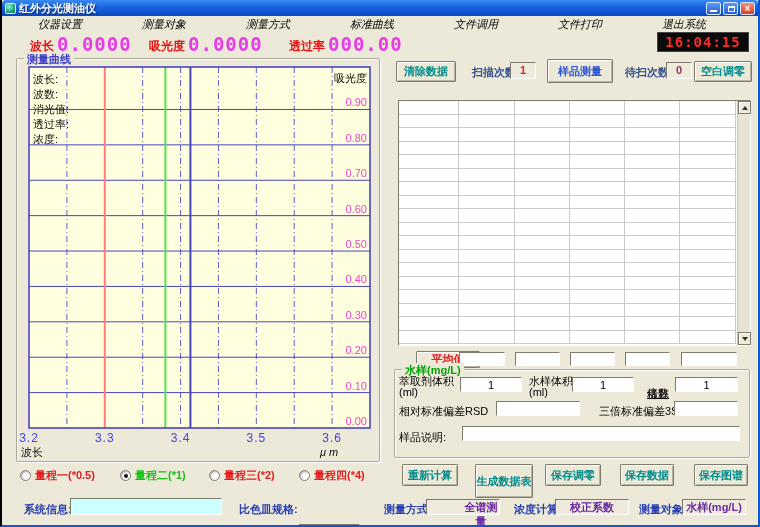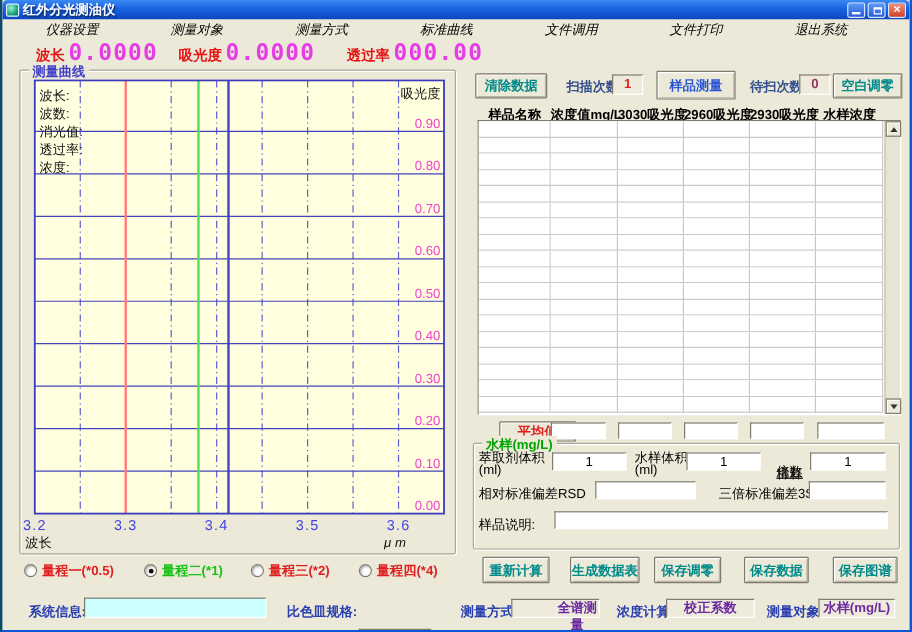--- a/index.html
+++ b/index.html
@@ -1,19 +1,19 @@
 <!DOCTYPE html>
 <html><head>
 <meta charset="utf-8">
 <style>
   html,body{margin:0;padding:0;background:#9aa7b8;}
   *{box-sizing:border-box;}
   .window{position:relative;width:760px;height:527px;background:#ECE9D8;
     font-family:"Liberation Sans",sans-serif;overflow:hidden;
-    border-left:2px solid #0c4a6e;border-right:2px solid #0a58d8;border-bottom:2px solid #0a58d8;}
+    border-left:2px solid #000000;border-right:2px solid #0a58d8;border-bottom:2px solid #0a58d8;}
   .titlebar{position:absolute;top:0;left:0;width:100%;height:16px;
     background:linear-gradient(to bottom,#3a8af2 0%,#1963e0 45%,#0a47c0 100%);
     border-radius:4px 4px 0 0;display:flex;align-items:center;padding:0 3px;}
   .apptitle{color:#fff;font-size:11px;font-weight:bold;margin-left:3px;
     text-shadow:1px 1px 1px #103070;flex:1;white-space:nowrap;}
   .appicon{width:11px;height:11px;border-radius:2px;
     background:radial-gradient(circle at 35% 30%,#9ff0d8,#18a878 60%,#0a6a4a);border:1px solid #e8f4ff;}
   .winbtn{width:15px;height:13px;border-radius:2px;margin-left:2px;border:1px solid #d8e8ff;
     background:linear-gradient(to bottom,#5a9af4,#2a5ad8);position:relative;
     color:#fff;font-size:10px;line-height:11px;text-align:center;font-weight:bold;}
@@ -94,20 +94,21 @@
     <span class="menuitem">文件打印</span>
     <span class="menuitem">退出系统</span>
   </div>
 
   <span class="rolabel" style="left:28px;top:38px;">波长</span>
   <span class="lcd" style="left:55px;top:34px;">0.0000</span>
   <span class="rolabel" style="left:147px;top:38px;">吸光度</span>
   <span class="lcd" style="left:186px;top:34px;">0.0000</span>
   <span class="rolabel" style="left:287px;top:38px;">透过率</span>
   <span class="lcd" style="left:326px;top:34px;">000.00</span>
+  <div class="clock">16:04:15</div>
 
   <div class="groupbox" style="left:14px;top:58px;width:364px;height:404px;">
     <span class="grouplabel" style="color:#4040c8;">测量曲线</span>
   </div>
   <svg style="position:absolute;left:15px;top:66px;" width="362" height="392">
       <rect x="12" y="1" width="341" height="361" fill="#ffffdf"></rect>
       <line x1="49.88888888888878" y1="1" x2="49.88888888888878" y2="362" stroke="#5e5ece" stroke-width="1" stroke-dasharray="6 3 1 3"></line>
       <line x1="125.66666666666666" y1="1" x2="125.66666666666666" y2="362" stroke="#5e5ece" stroke-width="1" stroke-dasharray="6 3 1 3"></line>
       <line x1="163.55555555555546" y1="1" x2="163.55555555555546" y2="362" stroke="#5e5ece" stroke-width="1" stroke-dasharray="6 3 1 3"></line>
       <line x1="201.44444444444457" y1="1" x2="201.44444444444457" y2="362" stroke="#5e5ece" stroke-width="1" stroke-dasharray="6 3 1 3"></line>
@@ -175,28 +176,20 @@
   <div class="sunken dispbox" style="left:297px;top:524px;width:61px;height:16px;color:#5a2a9a;font-weight:bold;line-height:14px;">4.0cm</div>
 
   <button class="btn" style="left:394px;top:61px;width:60px;height:21px;">清除数据</button>
   <span class="tlabel" style="left:470px;top:65px;">扫描次数</span>
   <div class="sunken dispbox" style="left:508px;top:62px;width:26px;height:17px;color:#dd2222;font-weight:bold;line-height:15px;">1</div>
   <button class="btn" style="left:545px;top:59px;width:66px;height:24px;color:#2b55d4;">样品测量</button>
   <span class="tlabel" style="left:623px;top:65px;">待扫次数</span>
   <div class="sunken dispbox" style="left:664px;top:62px;width:26px;height:17px;color:#9a3060;font-weight:bold;line-height:15px;">0</div>
   <button class="btn" style="left:692px;top:61px;width:58px;height:21px;">空白调零</button>
 
-  <div class="hdrrow">
-      <span class="hdrcell" style="width: 60px;">样品名称</span>
-      <span class="hdrcell" style="width: 56px;">浓度值mg/L</span>
-      <span class="hdrcell" style="width: 55px;">3030吸光度</span>
-      <span class="hdrcell" style="width: 55px;">2960吸光度</span>
-      <span class="hdrcell" style="width: 55px;">2930吸光度</span>
-      <span class="hdrcell" style="width: 56px;">水样浓度</span>
-    </div>
   <div class="tablewrap">
     <div class="gridarea">
         <div class="gridcell"></div>
         <div class="gridcell"></div>
         <div class="gridcell"></div>
         <div class="gridcell"></div>
         <div class="gridcell"></div>
         <div class="gridcell"></div>
         <div class="gridcell"></div>
         <div class="gridcell"></div>
@@ -333,21 +326,21 @@
   <span class="klabel" style="left:645px;top:386px;text-decoration:underline;">倍数</span>
   <input class="sunken" style="left: 673px; top: 377px; width: 63px; height: 15px;" value="1">
   <span class="klabel" style="left:397px;top:404px;">相对标准偏差RSD</span>
   <input class="sunken" style="left: 494px; top: 401px; width: 84px; height: 15px;" value="">
   <span class="klabel" style="left:597px;top:404px;">三倍标准偏差3S</span>
   <input class="sunken" style="left: 672px; top: 401px; width: 64px; height: 15px;" value="">
   <span class="klabel" style="left:397px;top:430px;">样品说明:</span>
   <input class="sunken" style="left: 460px; top: 426px; width: 278px; height: 15px;" value="">
 
   <button class="btn" style="left:400px;top:464px;width:56px;height:22px;">重新计算</button>
-  <button class="btn" style="left:473px;top:464px;width:58px;height:22px;">生成数据表</button>
+  <button class="btn" style="left:473px;top:464px;width:58px;height:34px;">生成数据表</button>
   <button class="btn" style="left:543px;top:464px;width:56px;height:22px;">保存调零</button>
   <button class="btn" style="left:618px;top:464px;width:54px;height:22px;">保存数据</button>
   <button class="btn" style="left:692px;top:464px;width:54px;height:22px;">保存图谱</button>
 
   <span class="blabel" style="left:382px;top:502px;">测量方式:</span>
   <div class="sunken dispbox" style="left:424px;top:499px;width:74px;height:16px;color:#6a2aa0;font-weight:bold;line-height:14px;padding-left:36px;">全谱测量</div>
   <span class="blabel" style="left:512px;top:502px;">浓度计算:</span>
   <div class="sunken dispbox" style="left:553px;top:499px;width:74px;height:16px;color:#6a2aa0;font-weight:bold;line-height:14px;">校正系数</div>
   <span class="blabel" style="left:637px;top:502px;">测量对象:</span>
   <div class="sunken dispbox" style="left:680px;top:499px;width:64px;height:16px;color:#6a2aa0;font-weight:bold;line-height:14px;">水样(mg/L)</div>

